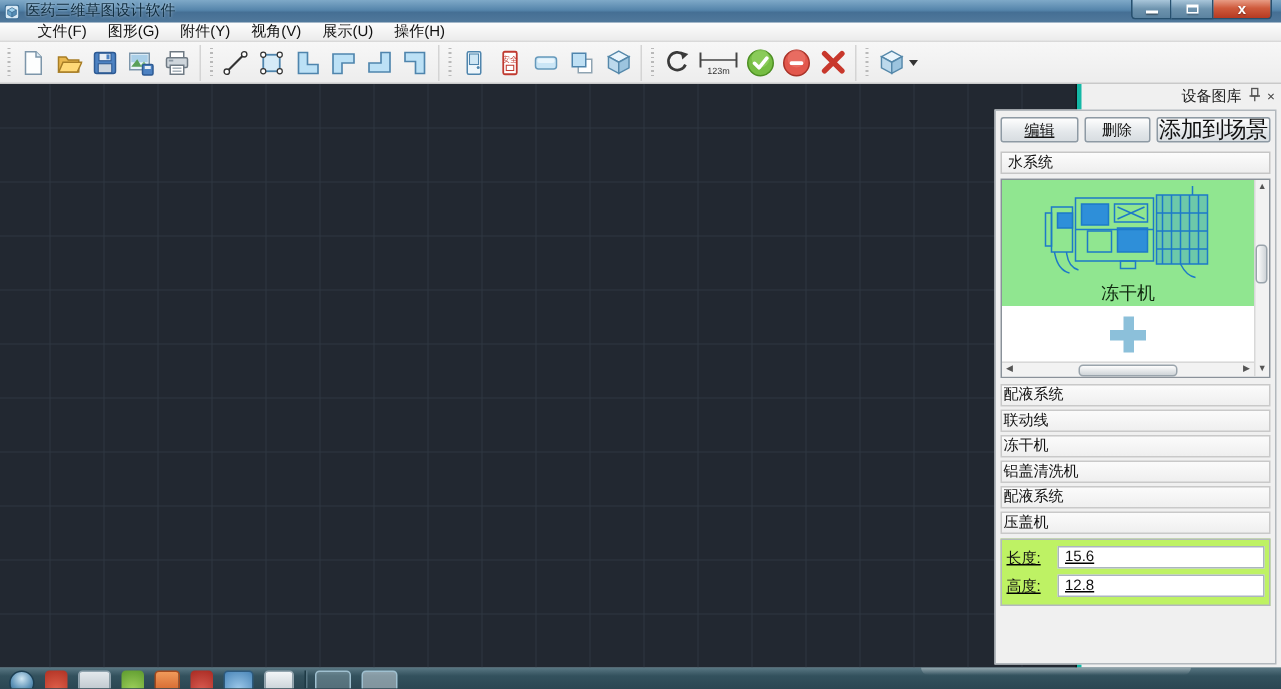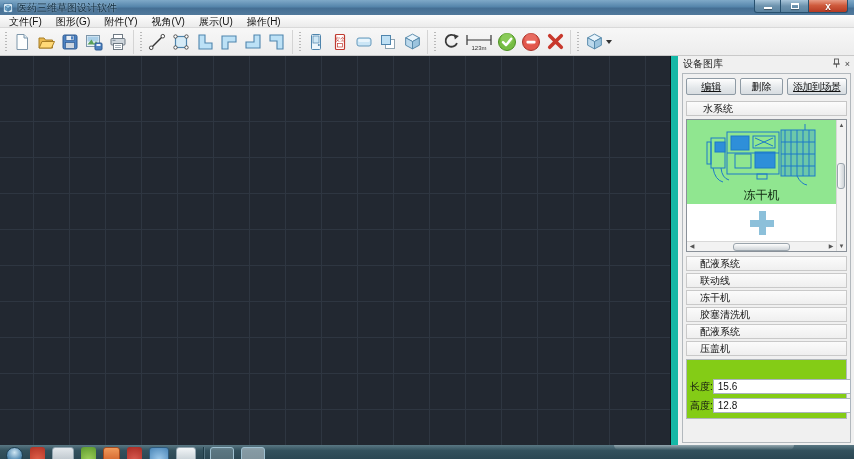--- a/index.html
+++ b/index.html
@@ -14,52 +14,52 @@
   .win-controls { position:absolute; right:6px; top:0; display:flex; height:13px; }
   .wc { width:27px; height:13px; border:1px solid #27506e; border-top:none; display:flex; align-items:center; justify-content:center; background:linear-gradient(180deg,#a9c6da,#6d93ae 50%,#5b83a0); }
   .wc.min { border-radius:0 0 0 3px; }
   .wc.max { border-left:none; border-right:none; }
   .wc.close { width:40px; border-radius:0 0 3px 0; background:linear-gradient(180deg,#e89c85,#cf5b3d 45%,#b53a22); }
   .glyph-min { width:8px; height:2px; background:#fff; box-shadow:0 1px 1px rgba(0,0,0,.4); margin-top:4px; }
   .glyph-max { width:8px; height:6px; border:1px solid #fff; border-top-width:2px; box-shadow:0 1px 1px rgba(0,0,0,.3); }
   .glyph-close { color:#fff; font-size:10px; font-weight:bold; line-height:11px; text-shadow:0 1px 1px rgba(0,0,0,.4); }
 
   
-  .menubar { height:13px; background:linear-gradient(180deg,#fdfdfd,#ebebeb); border-bottom:1px solid #d9d9d9; display:flex; align-items:center; padding-left:2px; }
+  .menubar { height:13px; background:linear-gradient(180deg,#fdfdfd,#ebebeb); border-bottom:1px solid #d9d9d9; display:flex; align-items:center; padding-left:18px; }
   .menu-item { font-size:10px; color:#111; padding:0 7px; line-height:13px; white-space:nowrap; cursor:default; }
 
   
   .toolbar { height:28px; background:linear-gradient(180deg,#f7f7f7,#ededed); border-bottom:1px solid #c9c9c9; display:flex; align-items:center; padding:0 2px; }
   .grip { width:4px; height:20px; margin:0 2px; background:repeating-linear-gradient(180deg,#b9b9b9 0 1px,transparent 1px 3px); background-size:2px 100%; background-repeat:no-repeat; background-position:1px 0; }
   .tsep { width:1px; height:24px; background:#d4d4d4; margin:0 3px; }
   .tbtn { width:24px; height:24px; display:flex; align-items:center; justify-content:center; border:1px solid transparent; border-radius:2px; }
   .tbtn.wide { width:32px; }
   .tbtn svg { display:block; }
   .dd-arrow { width:0; height:0; border-left:3px solid transparent; border-right:3px solid transparent; border-top:4px solid #333; margin-left:2px; }
 
   
   .main { flex:1; display:flex; min-height:0; }
   .canvas { flex:1; background-color:#222831;
     background-image:linear-gradient(#2e3641 1px,transparent 1px),linear-gradient(90deg,#2e3641 1px,transparent 1px);
     background-size:36px 36px; background-position:-3px -7px; border-right:1px solid #10151b; }
 
   
-  .panel { width:183px; background:#f0f0f0; display:flex; flex-direction:column; border-left:7px solid #14b8a6; }
+  .panel { width:136px; background:#f0f0f0; display:flex; flex-direction:column; border-left:3px solid #14b8a6;align-items:flex-end; }
   .panel-header { height:15px; display:flex; align-items:center; padding:1px 4px 0 5px; }
   .panel-title { font-size:10px; color:#222; flex:1; white-space:nowrap; }
   .ph-icon { font-size:9px; color:#444; margin-left:4px; line-height:12px; cursor:default; }
   .panel-body { flex:1; margin:2px 3px 2px 4px; border:1px solid #b2b8bd; background:#f0f0f0; padding:4px 3px 3px 3px; display:flex; flex-direction:column; min-height:0; }
 
   .btn-row { display:flex; gap:4px; margin-bottom:6px; }
   .pbtn { height:17px; border:1px solid #8e9aa4; border-radius:2px; background:linear-gradient(180deg,#fefefe,#e3e7ea 60%,#d8dde1); font-size:10px; color:#111; display:flex; align-items:center; justify-content:center; white-space:nowrap; font-family:inherit; }
   .pbtn.edit { flex:1.2;text-decoration:underline; }
   .pbtn.del { flex:1; }
-  .pbtn.add { flex:1.4; font-size:10px; letter-spacing:-0.5px; padding:0 1px;text-decoration:underline; }
-
-  .cat-header { height:15px; line-height:14px; border:1px solid #c6c6c6; background:linear-gradient(180deg,#fcfcfc,#eeeeee); font-size:10px; padding-left:16px; margin-bottom:3px; color:#111; }
+  .pbtn.add { flex:1.4; font-size:15px; letter-spacing:-0.5px; padding:0 1px; }
+
+  .cat-header { height:15px; line-height:14px; border:1px solid #c6c6c6; background:linear-gradient(180deg,#fcfcfc,#eeeeee); font-size:10px; padding-left:4px; margin-bottom:3px; color:#111; }
 
   .thumb-box { height:133px; border:1px solid #8a9199; background:#fff; display:flex; margin-bottom:4px; }
   .thumb-col { flex:1; display:flex; flex-direction:column; min-width:0; }
   .thumb-list { flex:1; overflow:hidden; }
   .thumb.selected { background:#90e690; height:84px; display:flex; flex-direction:column; align-items:center; padding-top:2px; }
   .thumb.selected svg { display:block; }
   .thumb-label { font-size:12px; color:#102810; line-height:14px; }
   .thumb.add-slot { height:37px; background:#fff; display:flex; align-items:center; justify-content:center; }
   .plus { position:relative; width:28px; height:28px; }
   .plus:before, .plus:after { content:""; position:absolute; background:#8cc0da; }
@@ -68,23 +68,23 @@
   .hscroll { height:10px; border-top:1px solid #d8d8d8; background:#f2f2f2; display:flex; align-items:center; }
   .hs-arrow { width:10px; font-size:6px; color:#555; text-align:center; line-height:9px; }
   .hs-track { flex:1; position:relative; height:8px; }
   .hs-thumb { position:absolute; left:28%; width:44%; top:0; height:8px; background:linear-gradient(180deg,#fdfdfd,#cfd4d8); border:1px solid #9aa4ac; border-radius:3px; }
   .vscroll { width:10px; border-left:1px solid #d8d8d8; background:#f2f2f2; display:flex; flex-direction:column; }
   .vs-arrow { height:10px; font-size:6px; color:#555; text-align:center; line-height:10px; }
   .vs-track { flex:1; position:relative; }
   .vs-thumb { position:absolute; top:30%; left:0; width:8px; height:26px; background:linear-gradient(90deg,#fdfdfd,#cfd4d8); border:1px solid #9aa4ac; border-radius:3px; margin-left:0px; }
 
   .cat-list { display:flex; flex-direction:column; }
-  .cat-item { height:15px; line-height:14px; border:1px solid #c9c9c9; background:linear-gradient(180deg,#fbfbfb,#efefef); font-size:10px; padding-left:13px; margin-bottom:2px; color:#111; white-space:nowrap; }
-
-  .fields-box { border:1px solid #b2b8bd; background:#84cc16; padding:18px 3px 2px 3px; margin-top:1px; }
+  .cat-item { height:15px; line-height:14px; border:1px solid #c9c9c9; background:linear-gradient(180deg,#fbfbfb,#efefef); font-size:10px; padding-left:1px; margin-bottom:2px; color:#111; white-space:nowrap; }
+
+  .fields-box { border:1px solid #b2b8bd; background:#bef264; padding:3px 3px 2px 3px; margin-top:1px;text-decoration:underline; }
   .field-row { display:flex; align-items:center; height:17px; margin-bottom:2px; }
   .field-label { width:34px; font-size:10px; color:#111; white-space:nowrap; }
   .field-input { flex:1; height:15px; border:1px solid #abb5bf; background:#fff; font-size:10px; padding:0 0 0 4px; font-family:inherit; color:#111; }
 
   
   .taskbar { height:14px; background:linear-gradient(180deg,#5a7884 0%,#33515d 40%,#2b4753 100%); display:flex; align-items:flex-start; padding:2px 0 0 6px; position:relative; overflow:hidden; }
   .tb-item { height:16px; border-radius:3px 3px 0 0; margin-right:7px; flex:0 0 auto; }
   .tb-orb { width:17px; height:17px; border-radius:50%; background:radial-gradient(circle at 50% 30%,#cfe6f2,#5e93b8 55%,#2d5a78); border:1px solid #1d3f52; }
   .tb-sep { width:1px; height:12px; background:#1d3944; margin:0 6px 0 0; box-shadow:1px 0 0 #587683; }
   .tb-win { width:24px; border:1px solid #9fc0d0; background:rgba(210,230,240,.25); }
@@ -375,21 +375,21 @@
                 <div class="vs-thumb"></div>
               </div>
             <div class="vs-arrow">▼</div>
           </div>
         </div>
 
         <div class="cat-list">
           <div class="cat-item">配液系统</div>
           <div class="cat-item">联动线</div>
           <div class="cat-item">冻干机</div>
-          <div class="cat-item">胶塞清洗机</div>
+          <div class="cat-item">铝盖清洗机</div>
           <div class="cat-item">配液系统</div>
           <div class="cat-item">压盖机</div>
         </div>
 
         <div class="fields-box">
           <div class="field-row">
             <span class="field-label">长度:</span>
             <input class="field-input" value="15.6" style="">
           </div>
           <div class="field-row">

